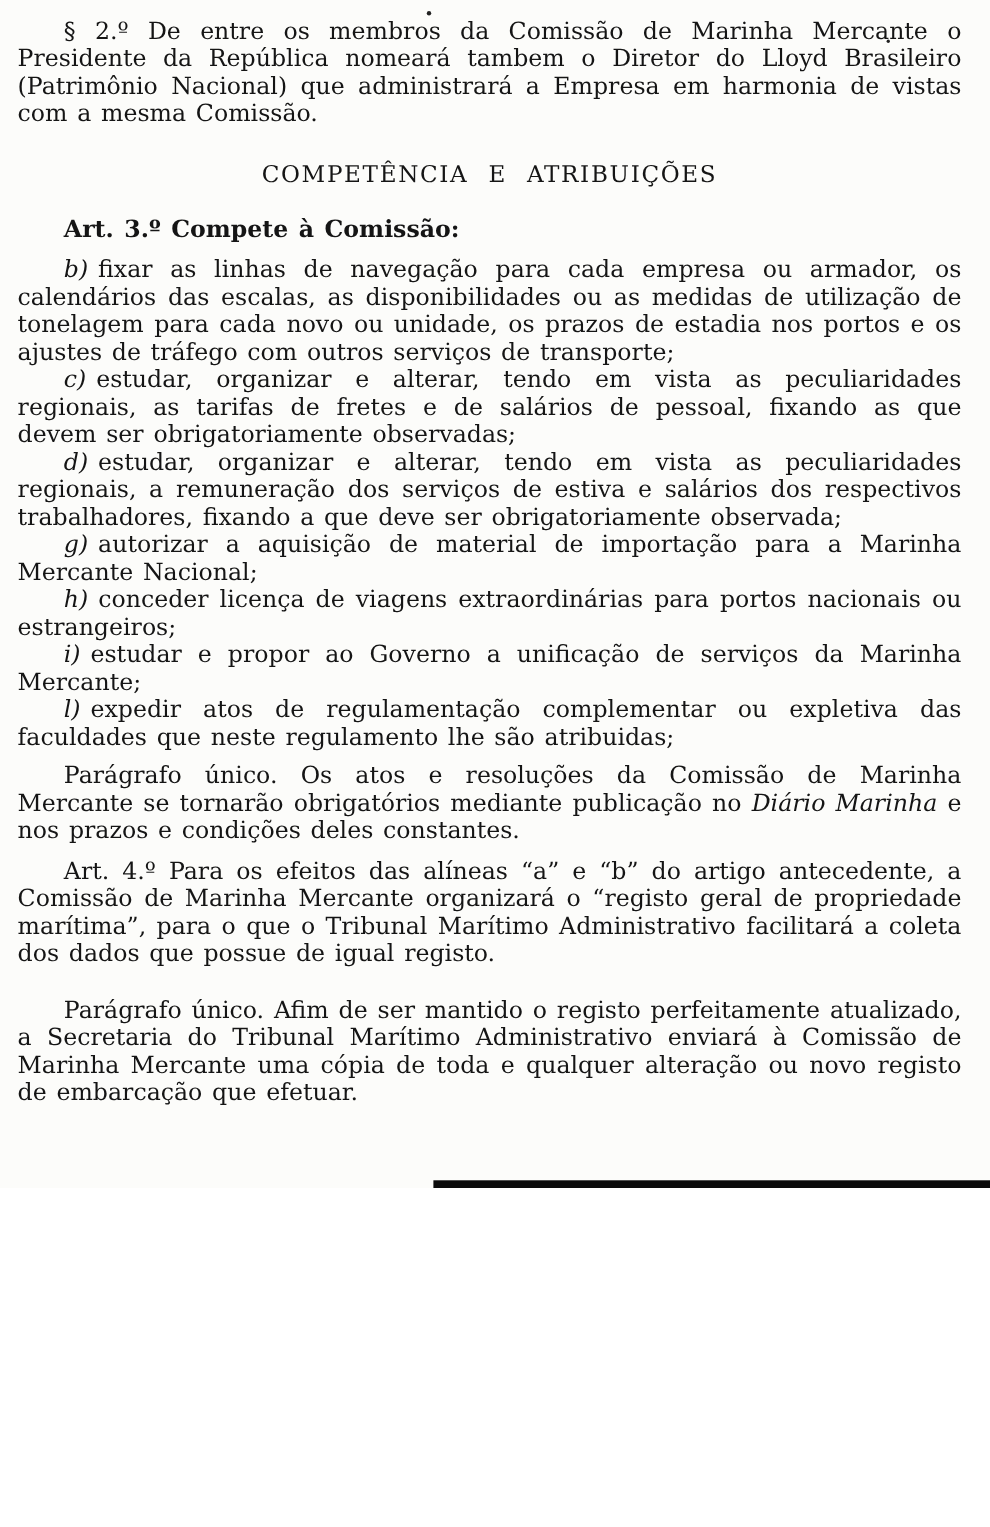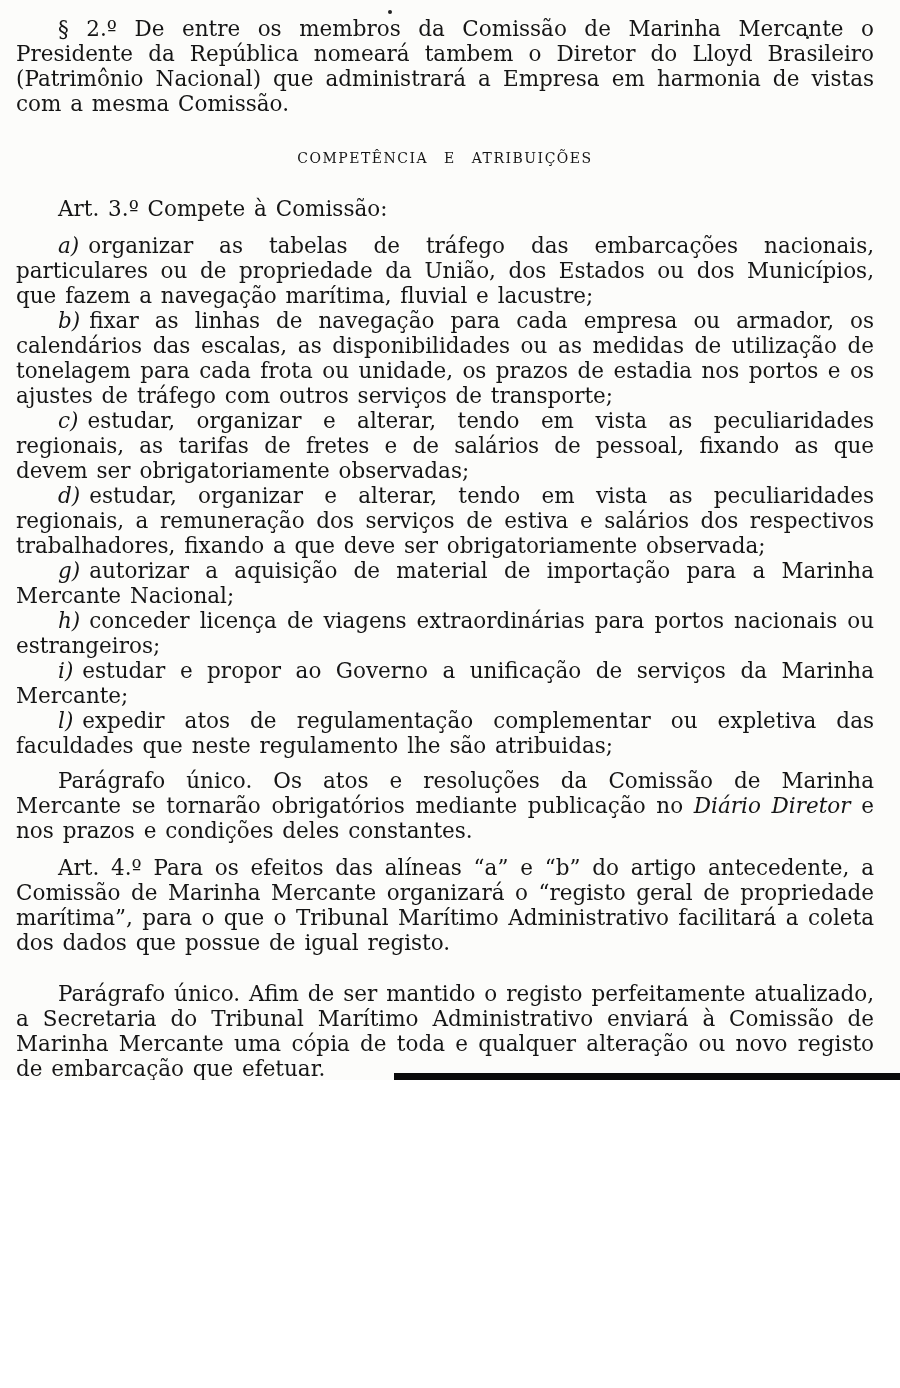--- a/index.html
+++ b/index.html
@@ -19,29 +19,29 @@
   }
   p {
     margin: 0;
     text-align: justify;
     font-size: 21.5px;
     line-height: 25px;
     text-indent: 42px;
     word-spacing: 2px;
   }
   .heading {
-    font-size: 14px;
+    font-size: 21px;
     font-weight: normal;
     text-align: center;
     letter-spacing: 1.5px;
     word-spacing: 10px;
     margin: 30px 0 25px 0;
     text-indent: 0;
   }
-  .art3-intro { margin-bottom: 12px; }
+  .art3-intro { margin-bottom: 12px; font-weight: bold; }
   .item .lbl { font-style: italic; margin-right: 9px; }
   .after-items { margin-top: 10px; }
   .art4 { margin-top: 12px; }
   .par-art4 { margin-top: 26px; }
   .art5 { margin-top: 12px; }
   i { font-style: italic; }
   
   .bar-artifact {
     position: absolute;
     left: 394px; bottom: 0;
@@ -58,30 +58,29 @@
 <body>
 
 <div class="page">
 
   <p>§ 2.º De entre os membros da Comissão de Marinha Mercante o Presidente da República nomeará tambem o Diretor do Lloyd Brasileiro (Patrimônio Nacional) que administrará a Empresa em harmonia de vistas com a mesma Comissão.</p>
 
   <p class="heading">COMPETÊNCIA E ATRIBUIÇÕES</p>
 
   <p class="art3-intro">Art. 3.º Compete à Comissão:</p>
 
-  <p class="item"><span class="lbl">a)</span><span>organizar as tabelas de tráfego das embarcações nacionais, particulares ou de propriedade da União, dos Estados ou dos Municípios, que fazem a navegação marítima, fluvial e lacustre;</span></p>
-  <p class="item"><span class="lbl">b)</span><span>fixar as linhas de navegação para cada empresa ou armador, os calendários das escalas, as disponibilidades ou as medidas de utilização de tonelagem para cada frota ou unidade, os prazos de estadia nos portos e os ajustes de tráfego com outros serviços de transporte;</span></p>
+  <p class="item"><span class="lbl">b)</span><span>fixar as linhas de navegação para cada empresa ou armador, os calendários das escalas, as disponibilidades ou as medidas de utilização de tonelagem para cada novo ou unidade, os prazos de estadia nos portos e os ajustes de tráfego com outros serviços de transporte;</span></p>
   <p class="item"><span class="lbl">c)</span><span>estudar, organizar e alterar, tendo em vista as peculiaridades regionais, as tarifas de fretes e de salários de pessoal, fixando as que devem ser obrigatoriamente observadas;</span></p>
   <p class="item"><span class="lbl">d)</span><span>estudar, organizar e alterar, tendo em vista as peculiaridades regionais, a remuneração dos serviços de estiva e salários dos respectivos trabalhadores, fixando a que deve ser obrigatoriamente observada;</span></p>
   <p class="item"><span class="lbl">g)</span><span>autorizar a aquisição de material de importação para a Marinha Mercante Nacional;</span></p>
   <p class="item"><span class="lbl">h)</span><span>conceder licença de viagens extraordinárias para portos nacionais ou estrangeiros;</span></p>
   <p class="item"><span class="lbl">i)</span><span>estudar e propor ao Governo a unificação de serviços da Marinha Mercante;</span></p>
   <p class="item"><span class="lbl">l)</span><span>expedir atos de regulamentação complementar ou expletiva das faculdades que neste regulamento lhe são atribuidas;</span></p>
 
-  <p class="after-items"><span>Parágrafo único. Os atos e resoluções da Comissão de Marinha Mercante se tornarão obrigatórios mediante publicação no </span><i>Diário Diretor</i><span> e nos prazos e condições deles constantes.</span></p>
+  <p class="after-items"><span>Parágrafo único. Os atos e resoluções da Comissão de Marinha Mercante se tornarão obrigatórios mediante publicação no </span><i>Diário Marinha</i><span> e nos prazos e condições deles constantes.</span></p>
 
   <p class="art4">Art. 4.º Para os efeitos das alíneas “a” e “b” do artigo antecedente, a Comissão de Marinha Mercante organizará o “registo geral de propriedade marítima”, para o que o Tribunal Marítimo Administrativo facilitará a coleta dos dados que possue de igual registo.</p>
 
   <p class="par-art4">Parágrafo único. Afim de ser mantido o registo perfeitamente atualizado, a Secretaria do Tribunal Marítimo Administrativo enviará à Comissão de Marinha Mercante uma cópia de toda e qualquer alteração ou novo registo de embarcação que efetuar.</p>
 
 
   <div class="bar-artifact"></div>
   <div class="speck speck-1"></div>
   <div class="speck speck-2"></div>
   <div class="speck speck-3"></div>

